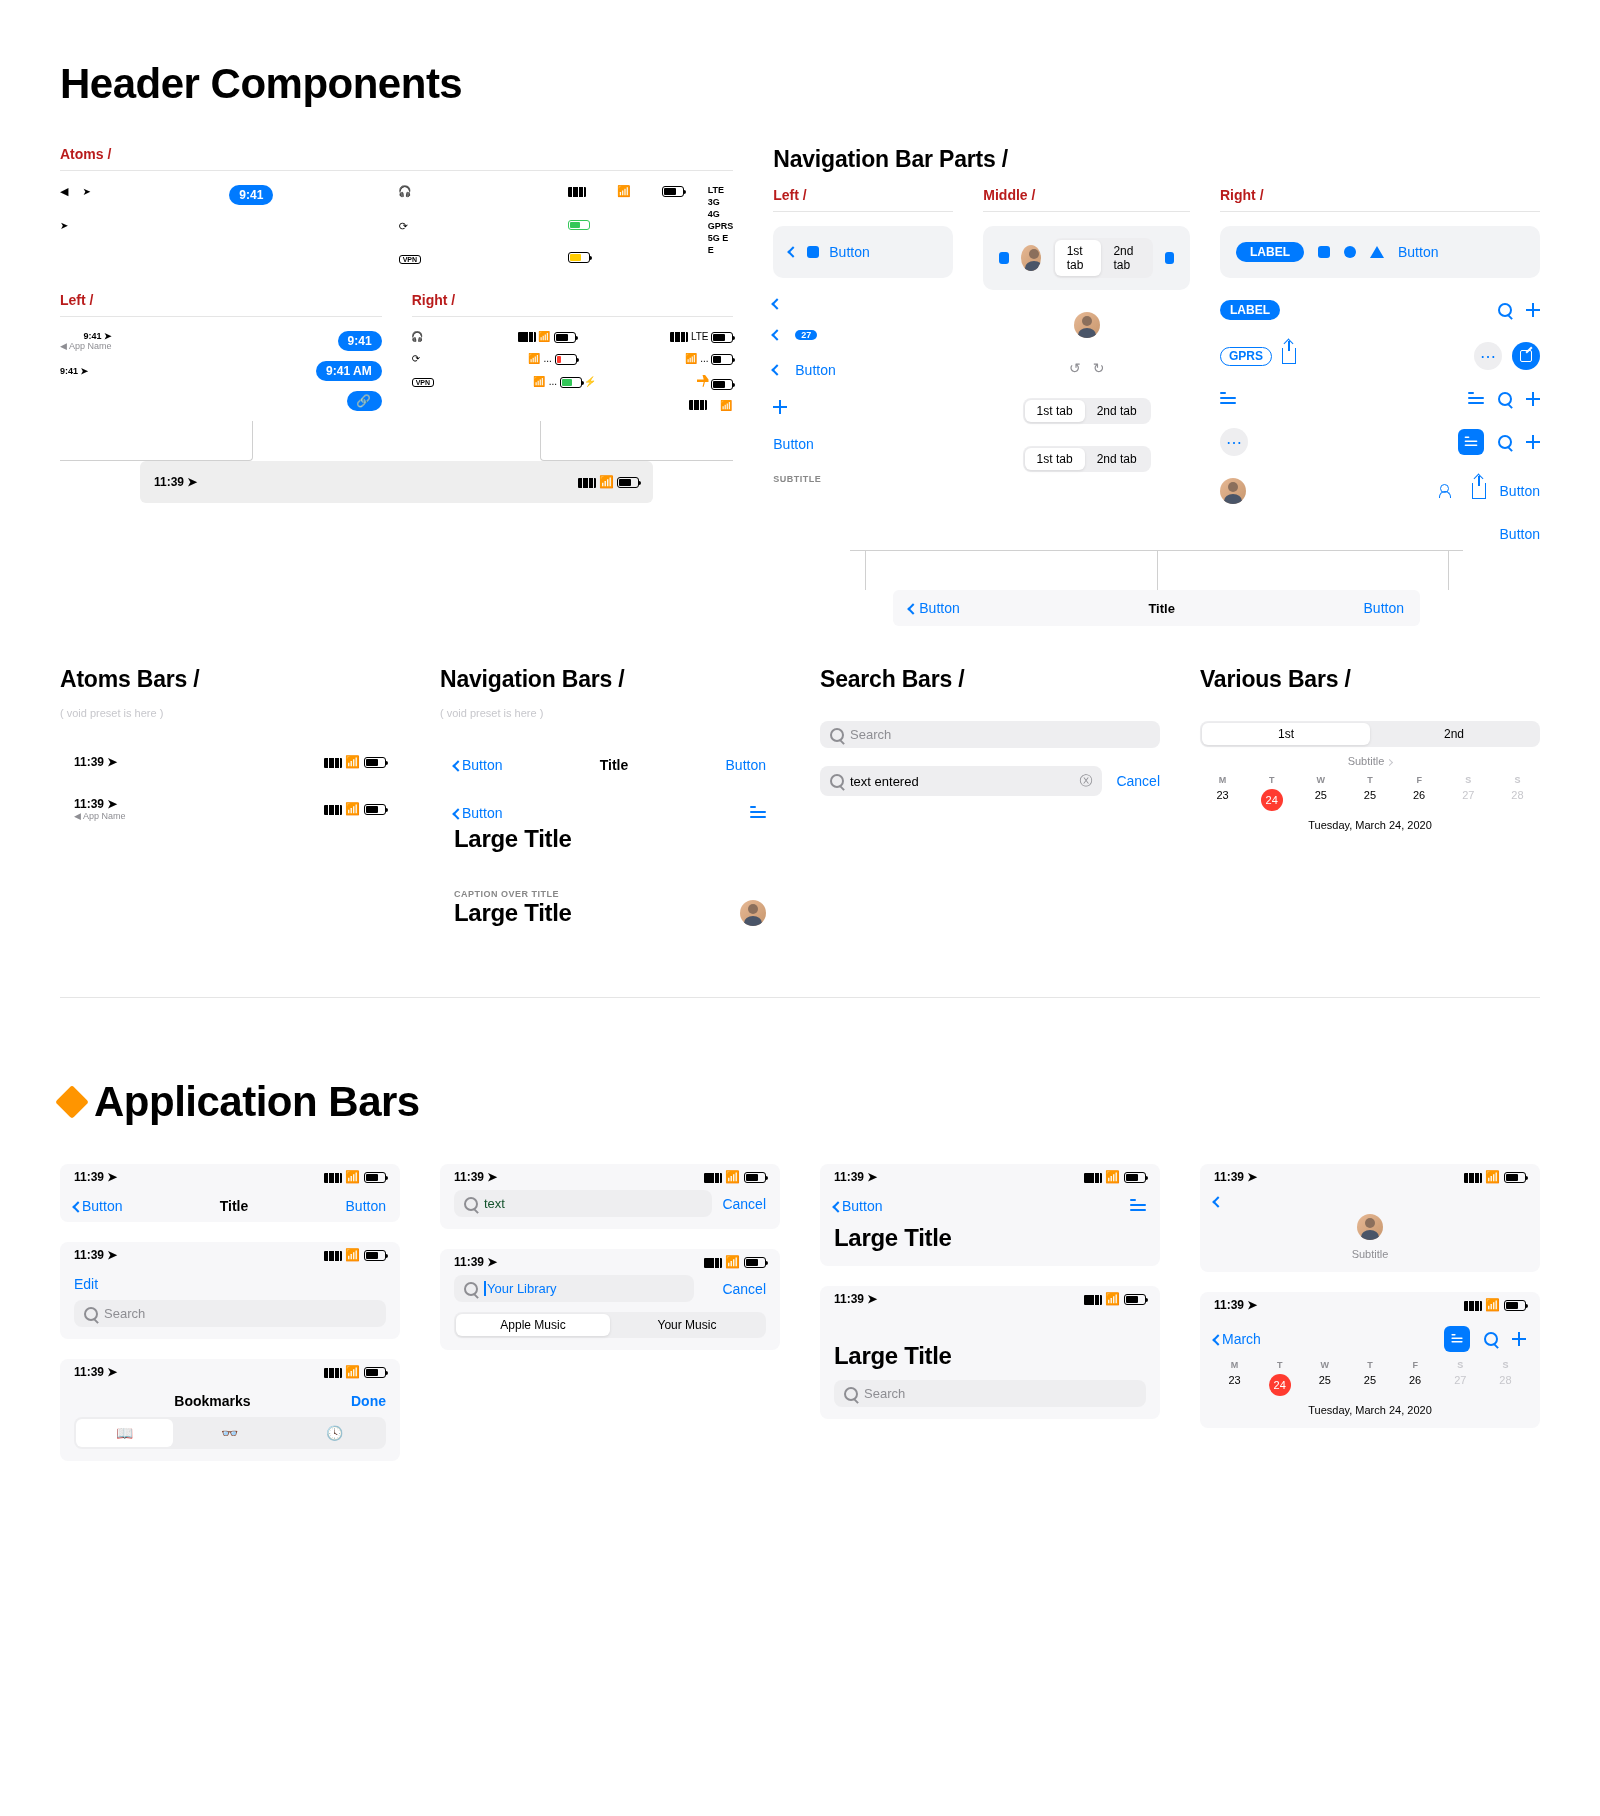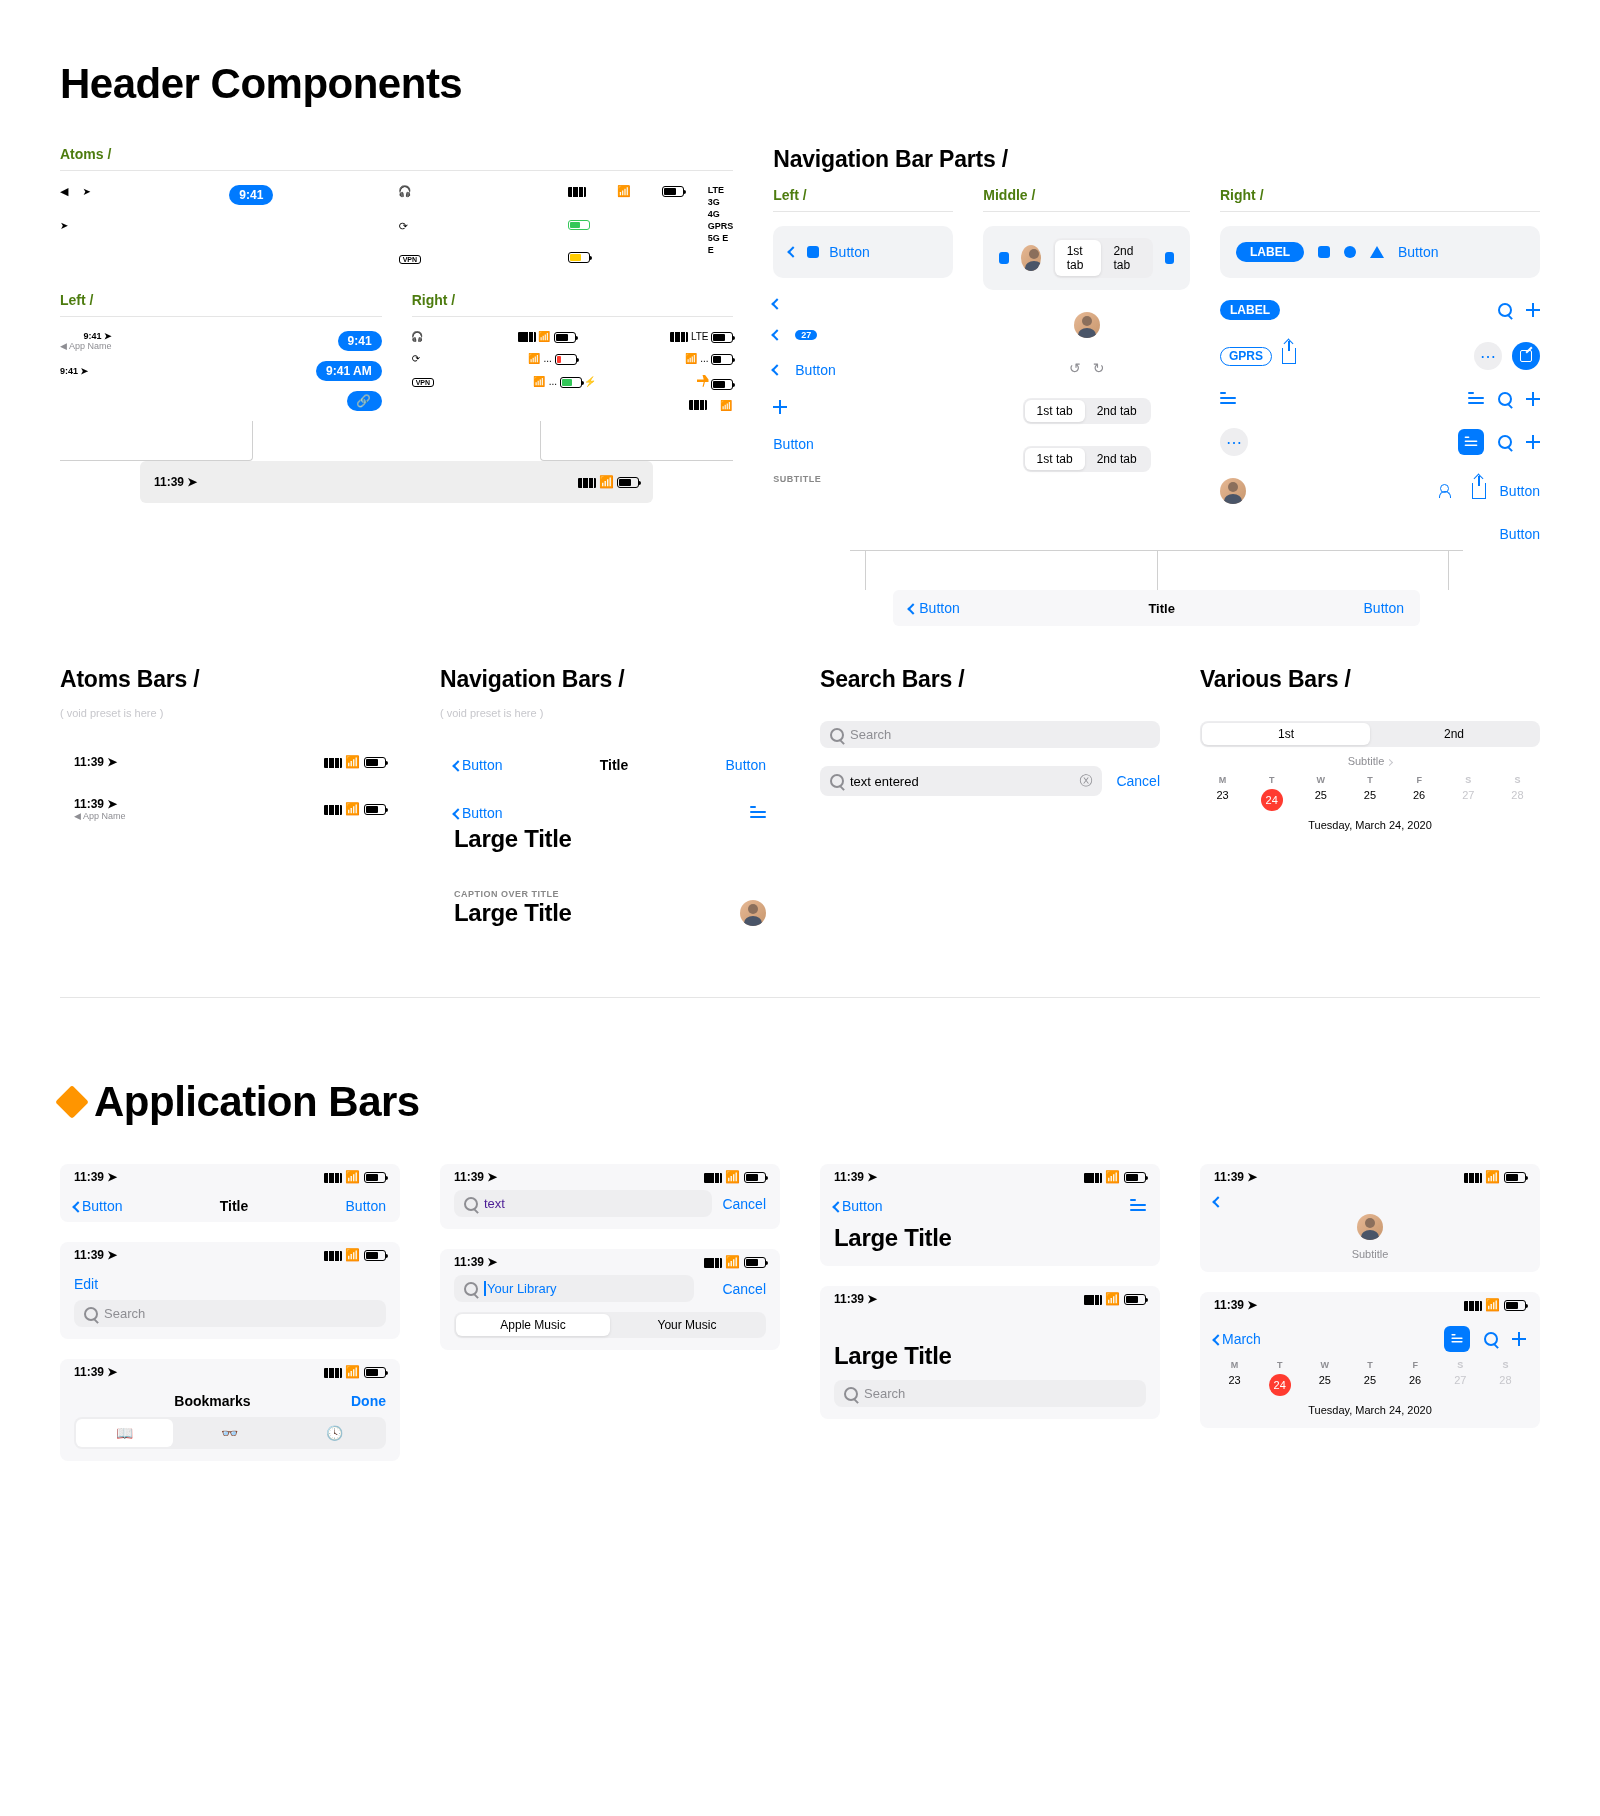--- a/index.html
+++ b/index.html
@@ -1,20 +1,20 @@
 <!DOCTYPE html>
 <html><head>
 <meta charset="utf-8">
 <style>
 *{box-sizing:border-box;margin:0;padding:0;font-family:-apple-system,BlinkMacSystemFont,"SF Pro Text","Segoe UI",sans-serif;-webkit-font-smoothing:antialiased}
 body{background:#fff;color:#000;padding:60px;width:1600px}
 .h1{font-size:42px;font-weight:800;margin-bottom:38px;letter-spacing:-.5px}
 .h1.app{display:flex;align-items:center;gap:10px;margin-top:80px}
 .h2{font-size:23px;font-weight:800;margin-bottom:14px;letter-spacing:-.2px}
-.sub{font-size:14px;font-weight:700;color:#4d7c0f;margin-bottom:8px}
+.sub{font-size:14px;font-weight:700;color:#b91c1c;margin-bottom:8px}
 .divthin{height:1px;background:#e5e5e5;margin-bottom:14px}
 .grid2{display:grid;grid-template-columns:1fr 1fr;gap:40px;margin-bottom:40px}
 .grid4{display:grid;grid-template-columns:repeat(4,1fr);gap:40px;margin-bottom:40px}
 .grid3nav{display:grid;grid-template-columns:180px 1fr 320px;gap:30px}
 .well{background:#f2f3f5;border-radius:10px;padding:12px 16px;display:flex;align-items:center;gap:10px;min-height:52px}
 .row{display:flex;align-items:center;gap:14px;margin-bottom:18px}
 .row.end{justify-content:flex-end}
 .pill{background:#007aff;color:#fff;border-radius:14px;font-size:12px;font-weight:600;padding:3px 10px;display:inline-flex;align-items:center;gap:4px}
 .pill.outline{background:transparent;color:#007aff;border:1.5px solid #007aff;padding:1.5px 8px}
 .pill.solid-lg{padding:3px 14px}
@@ -511,21 +511,21 @@
     </div>
   </div>
 
   <div>
     <div class="card">
       <div class="status">
           <span><span>11:39</span> ➤</span>
           <span><span class="signal"></span> 📶 <span class="batt"></span></span>
         </div>
       <div style="padding:0 14px 12px;display:flex;gap:10px;align-items:center">
-          <div class="searchinp" style="color:#4c1d95">
+          <div class="searchinp" style="color:#14532d">
             <span class="mag" style="color:#8e8e93"></span>
             <span>text</span>
           </div>
           <span class="txt-blue">Cancel</span>
         </div>
     </div>
     <div class="card">
       <div class="status">
           <span><span>11:39</span> ➤</span>
           <span><span class="signal"></span> 📶 <span class="batt"></span></span>

